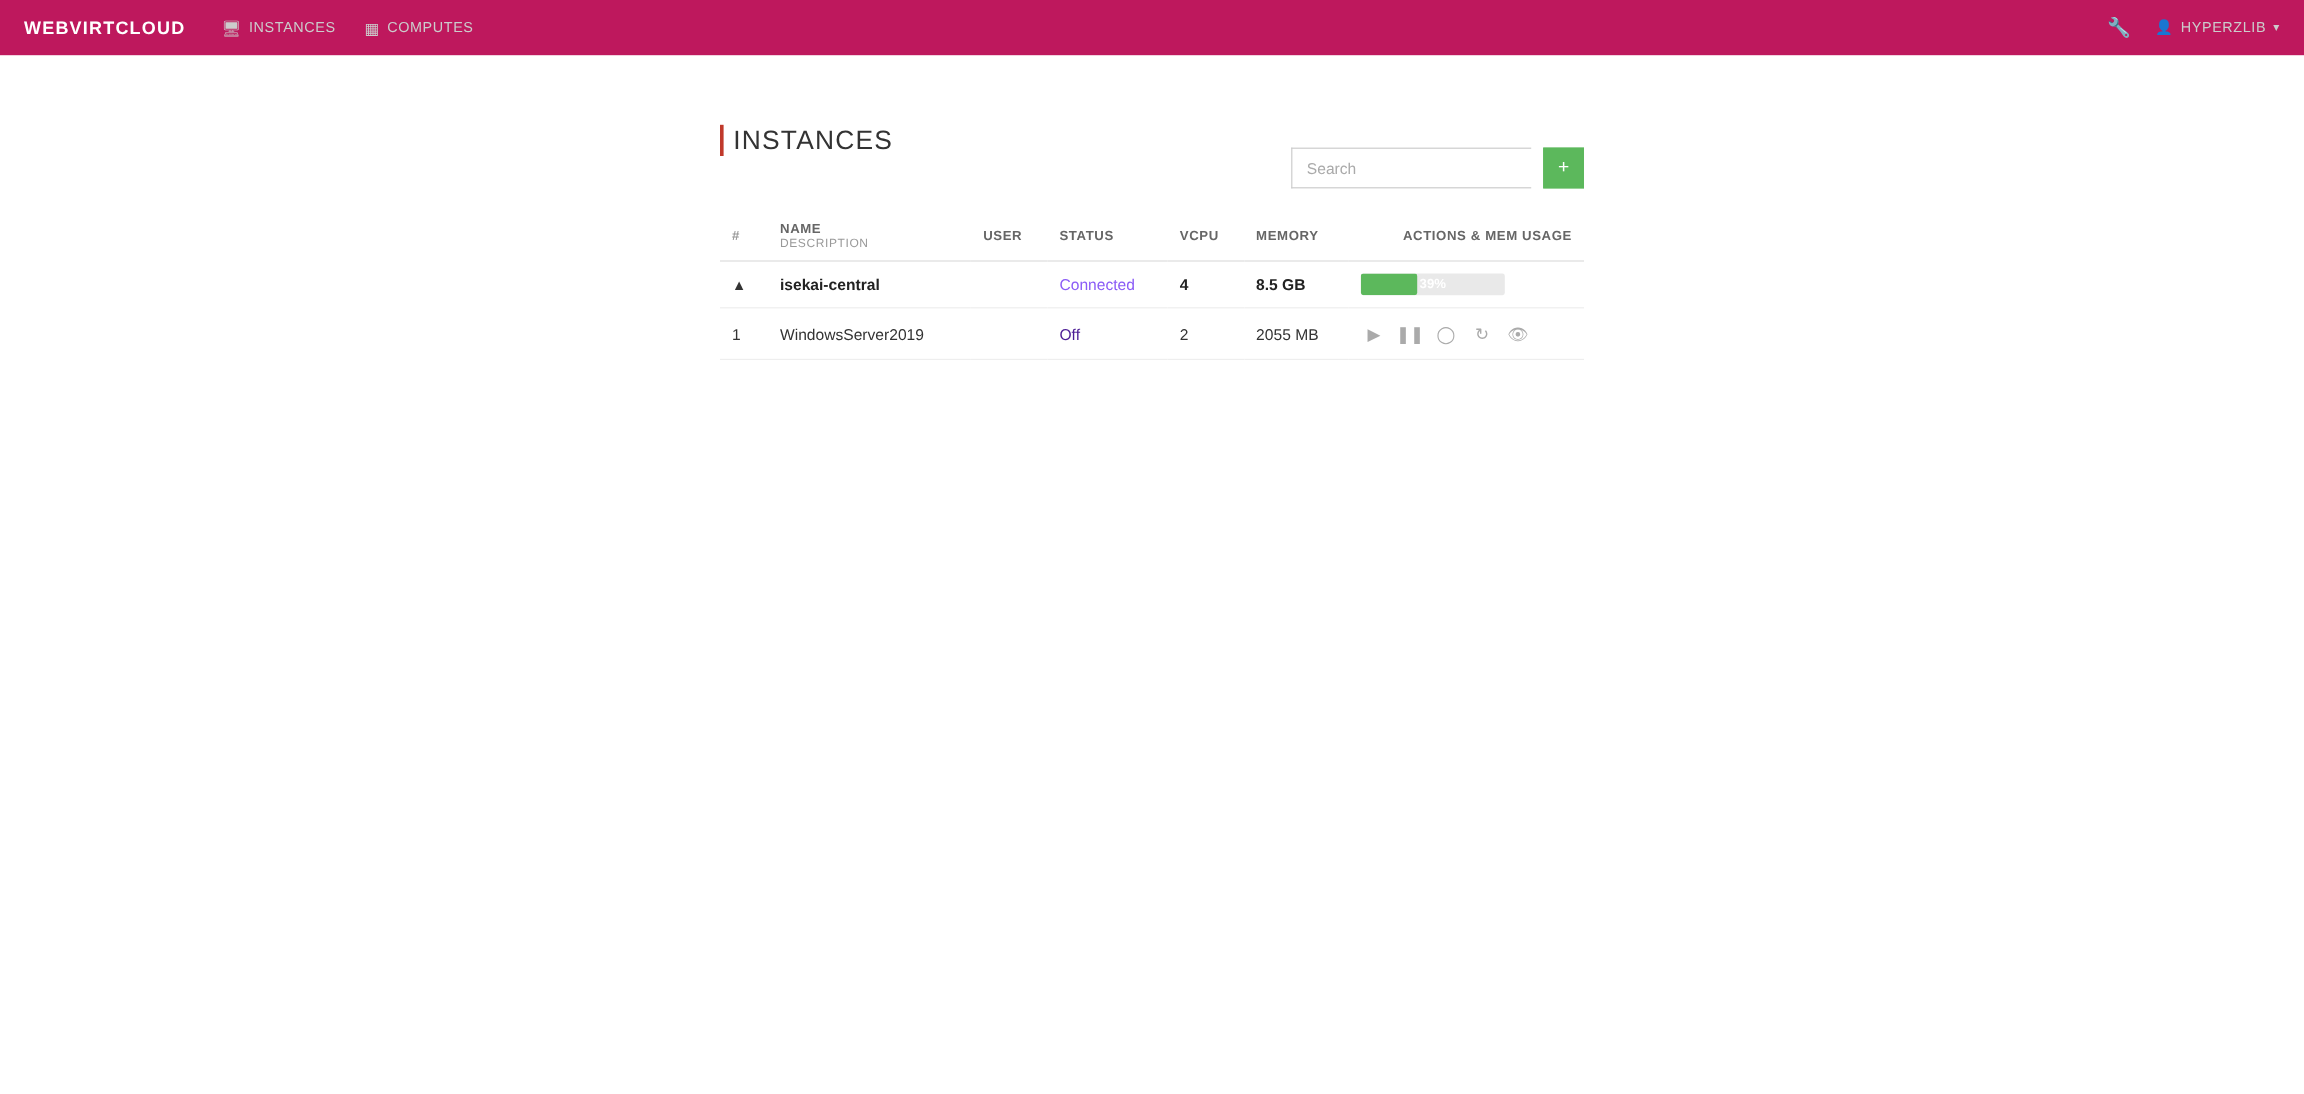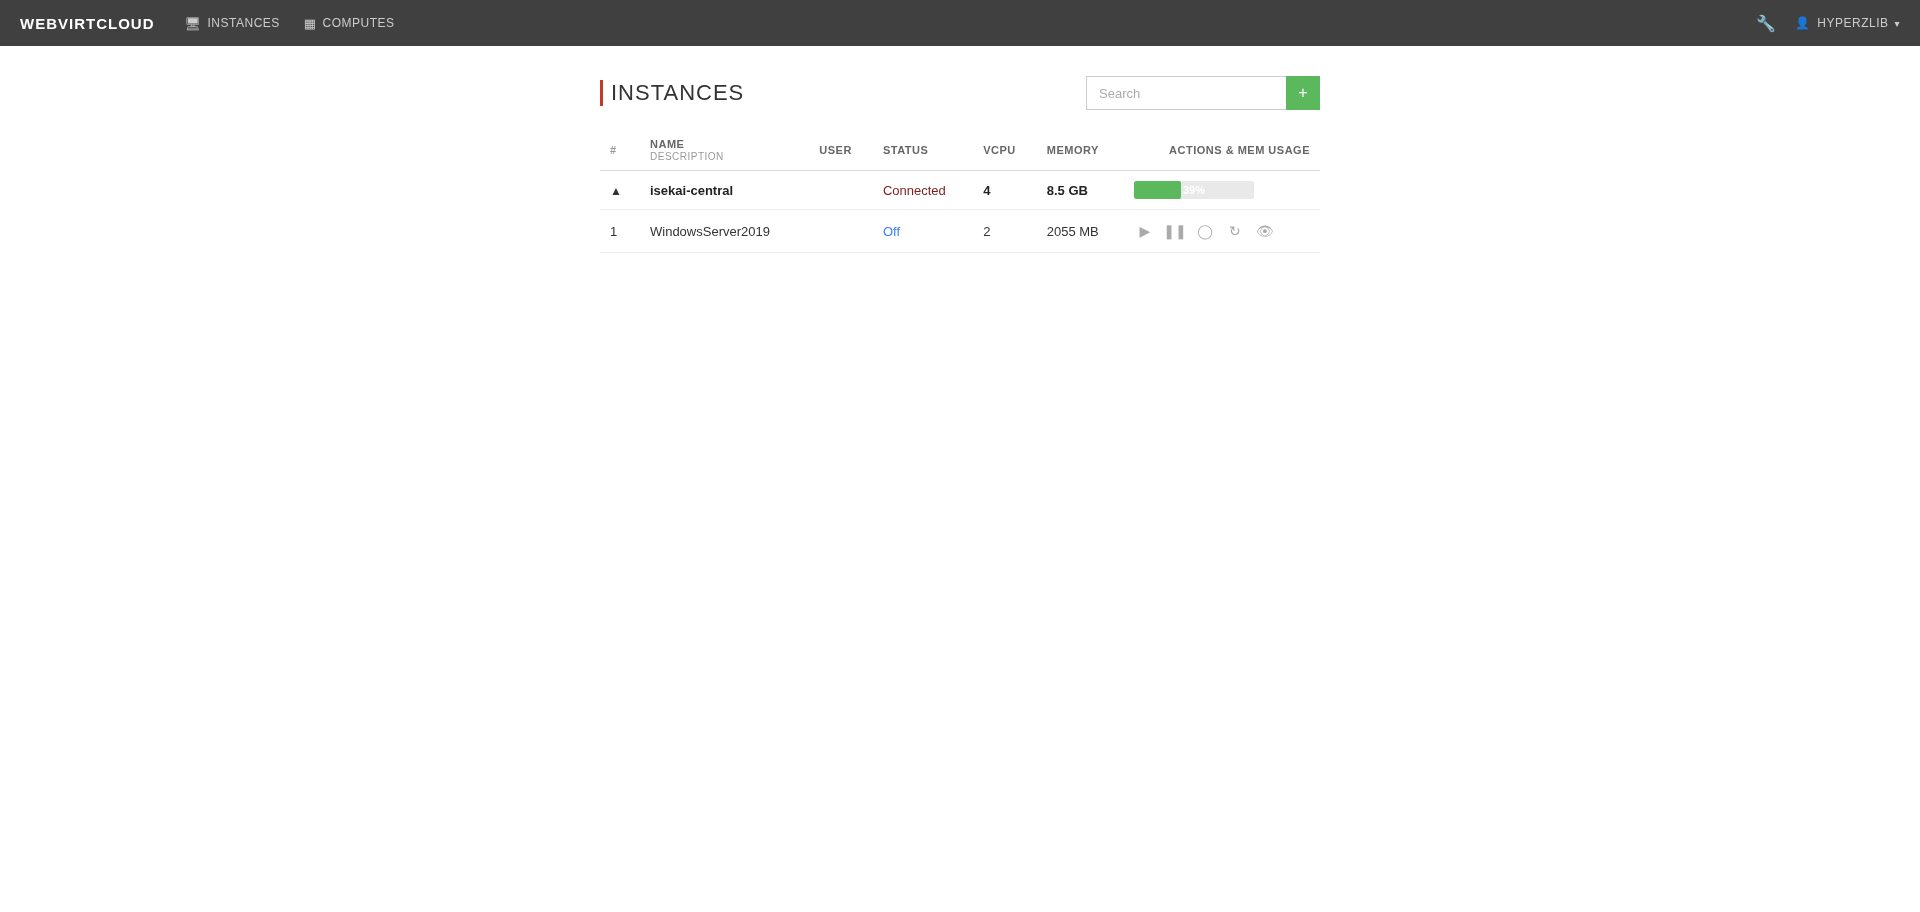--- a/index.html
+++ b/index.html
@@ -1,20 +1,20 @@
 <!DOCTYPE html>
 <html><head>
   <meta charset="utf-8">
   <style>
     * { margin: 0; padding: 0; box-sizing: border-box; }
     body { font-family: 'Helvetica Neue', Arial, sans-serif; background: #fff; font-size: 13px; }
 
     
     .navbar {
-      background: #404040;
+      background: #be185d;
       height: 46px;
       display: flex;
       align-items: center;
       padding: 0 20px;
       gap: 30px;
     }
     .navbar-brand {
       color: #fff;
       font-size: 15px;
       font-weight: 700;
@@ -80,21 +80,22 @@
       font-weight: 400;
       letter-spacing: 1px;
       text-transform: uppercase;
       color: #333;
       border-left: 3px solid #c0392b;
       padding-left: 8px;
     }
     .search-area {
       display: flex;
       align-items: flex-start;
-      gap: 0;
+      gap: 10px;
+      margin-top: 47px;
     }
     .search-input {
       border: 1px solid #ccc;
       border-right: none;
       padding: 6px 12px;
       font-size: 13px;
       width: 200px;
       outline: none;
       height: 34px;
       color: #555;
@@ -138,22 +139,22 @@
     .instances-table tbody tr {
       border-bottom: 1px solid #eee;
     }
     .instances-table td {
       padding: 10px 10px;
       color: #333;
       font-size: 13px;
       vertical-align: middle;
     }
 
-    .status-connected { color: #7f1d1d; font-weight: 500; }
-    .status-off { color: #3b82f6; font-weight: 500; }
+    .status-connected { color: #8b5cf6; font-weight: 500; }
+    .status-off { color: #4c1d95; font-weight: 500; }
 
     
     .progress-bar-wrap {
       background: #e9e9e9;
       border-radius: 2px;
       height: 18px;
       width: 120px;
       position: relative;
       overflow: hidden;
     }

